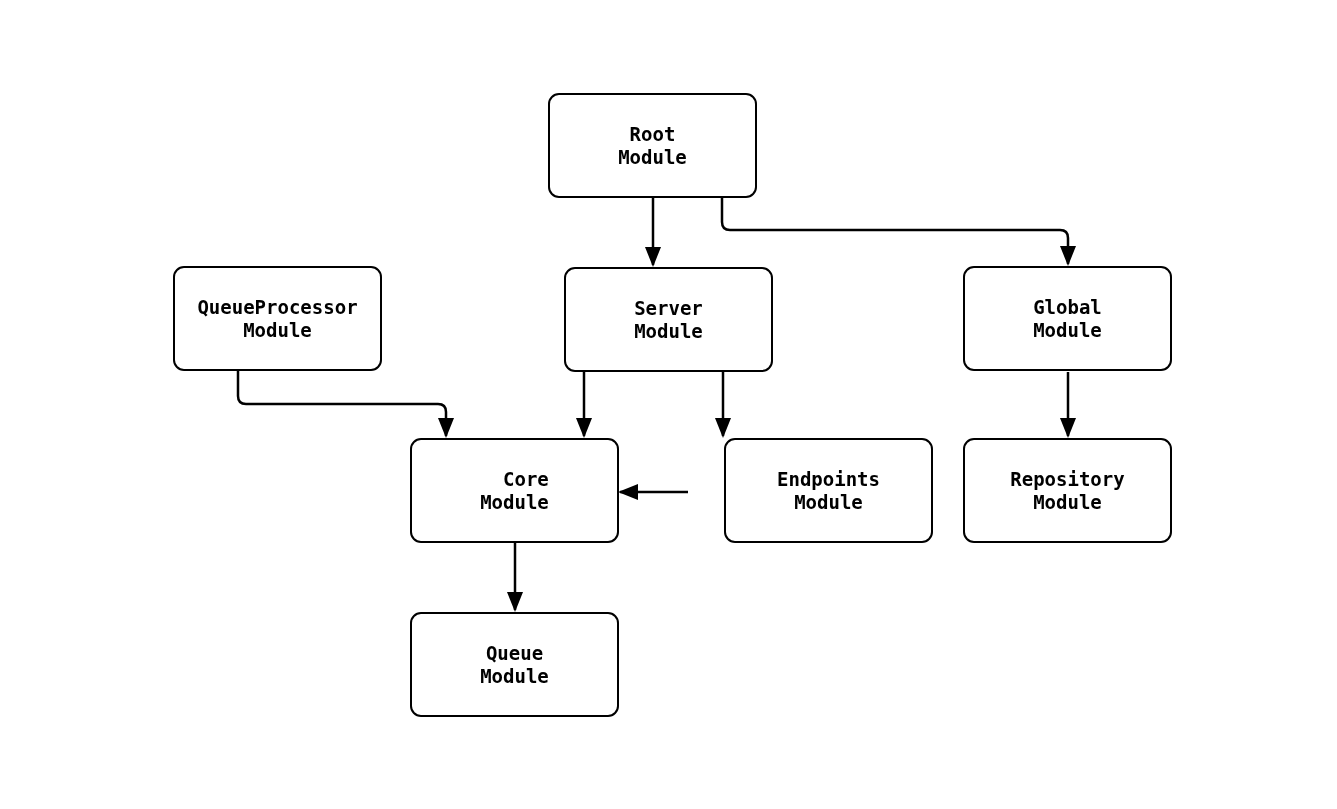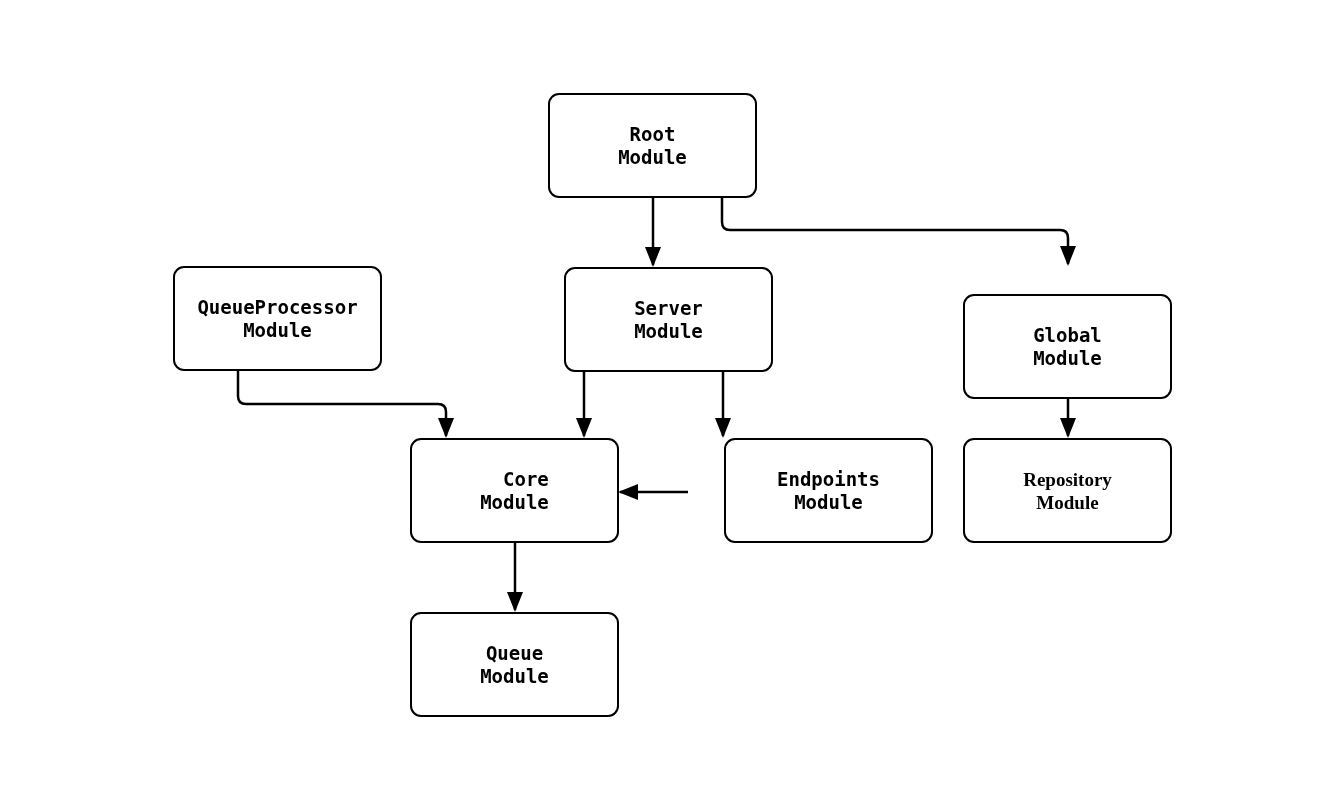--- a/index.html
+++ b/index.html
@@ -42,24 +42,24 @@
     font-weight: bold;
     font-size: 19px;
     line-height: 23px;
     color: #000000;
   }
   .node-label span { display: block; }
 
   #node-root          { left: 548px;  top: 93px;  }
   #node-server        { left: 564px;  top: 267px; }
   #node-queueprocessor{ left: 141px;  top: 266px; margin-left: 32px; }
-  #node-global        { left: 963px;  top: 266px; margin-top: 28px; }
+  #node-global        { left: 963px;  top: 266px; }
   #node-core          { left: 410px;  top: 438px; text-align: right; }
   #node-endpoints     { left: 724px;  top: 438px; }
-  #node-repository    { left: 963px;  top: 438px; font-family: Liberation Serif, serif; }
+  #node-repository    { left: 963px;  top: 438px; }
   #node-queue         { left: 410px;  top: 612px; }
 </style>
 </head>
 <body>
 
 <div class="canvas">
 
   <svg class="edges-layer" width="1337" height="809" viewBox="0 0 1337 809" xmlns="http://www.w3.org/2000/svg">
     <defs>
       <marker id="arrowhead" markerWidth="20" markerHeight="16" refX="18" refY="8" orient="auto" markerUnits="userSpaceOnUse">

